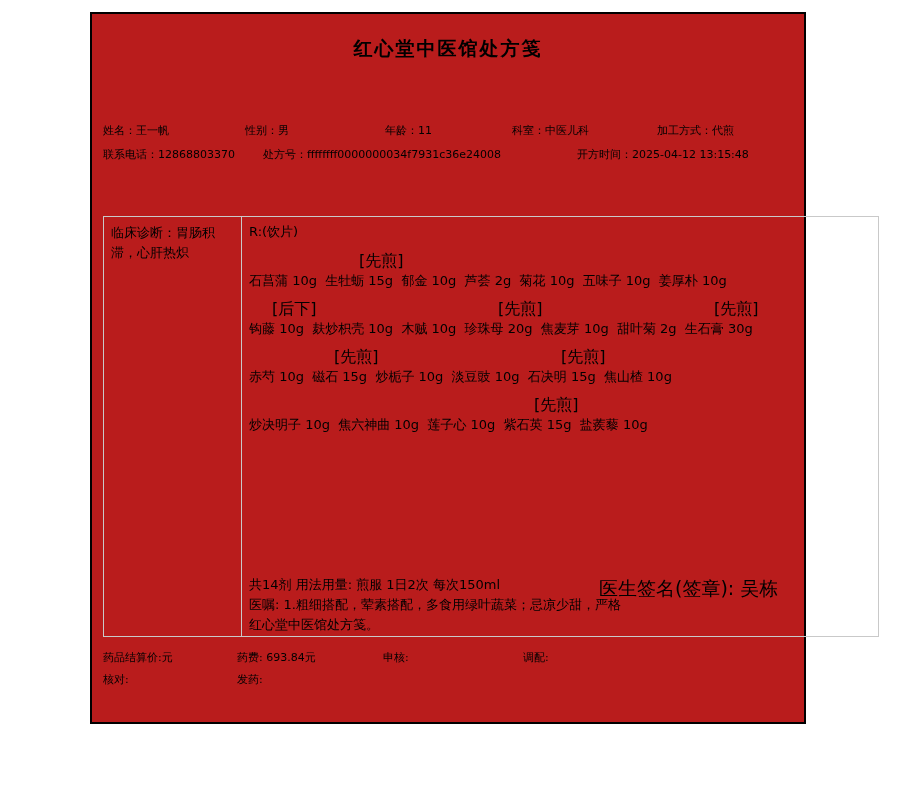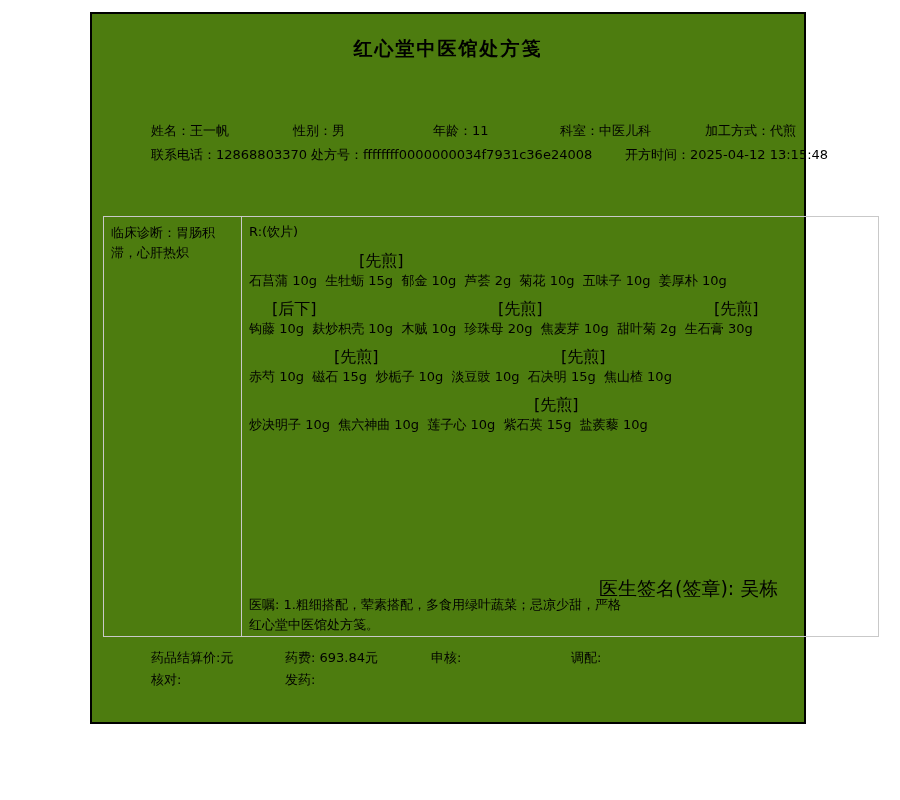--- a/index.html
+++ b/index.html
@@ -6,28 +6,28 @@
   html,body { width:900px; height:800px; background:#ffffff; }
   body {
     position:relative;
     font-family:"DejaVu Sans","Liberation Sans",sans-serif;
     color:#000000;
   }
   .page {
     position:absolute; left:90px; top:12px;
     width:716px; height:712px;
     border:2px solid #000000;
-    background:#4d7c0f;
+    background:#b91c1c;
   }
   .title {
     position:absolute; top:22px; left:0; width:100%;
     text-align:center; font-size:19px; font-weight:bold; letter-spacing:2px;
   }
   .info-item, .footer-item {
-    position:absolute; font-size:13px; white-space:nowrap; line-height:15px;margin-left:48px;
+    position:absolute; font-size:11px; white-space:nowrap; line-height:15px;
   }
   .main-box {
     position:absolute; left:11px; top:202px;
     width:776px; height:421px;
     border:1px solid #c9c9c9;
     display:flex;
   }
   .diag-cell {
     width:138px; border-right:1px solid #c9c9c9;
     padding:6px 14px 6px 7px;
@@ -77,20 +77,21 @@
           <span class="rx-label" style="left: 30px; top: 85px;">[后下]</span>
           <span class="rx-label" style="left: 256px; top: 85px;">[先煎]</span>
           <span class="rx-label" style="left: 472px; top: 85px;">[先煎]</span>
           <div class="med-line" style="top: 103px;">钩藤 10g  麸炒枳壳 10g  木贼 10g  珍珠母 20g  焦麦芽 10g  甜叶菊 2g  生石膏 30g</div>
           <span class="rx-label" style="left: 92px; top: 133px;">[先煎]</span>
           <span class="rx-label" style="left: 319px; top: 133px;">[先煎]</span>
           <div class="med-line" style="top: 151px;">赤芍 10g  磁石 15g  炒栀子 10g  淡豆豉 10g  石决明 15g  焦山楂 10g</div>
           <span class="rx-label" style="left: 292px; top: 181px;">[先煎]</span>
           <div class="med-line" style="top: 199px;">炒决明子 10g  焦六神曲 10g  莲子心 10g  紫石英 15g  盐蒺藜 10g</div>
         </div>
+      <div class="dosage-line">共14剂 用法用量: 煎服 1日2次 每次150ml</div>
       <div class="doctor-sign">医生签名(签章): 吴栋</div>
       <div id="rx-instructions">
           <div class="instr-line" style="top: 379px;">医嘱: 1.粗细搭配，荤素搭配，多食用绿叶蔬菜；忌凉少甜，严格</div>
           <div class="instr-line" style="top: 399px;">红心堂中医馆处方笺。</div>
         </div>
     </div>
   </div>
 
   <div id="footer-row-1">
       <span class="footer-item" style="left: 11px; top: 636px;">药品结算价:元</span>

